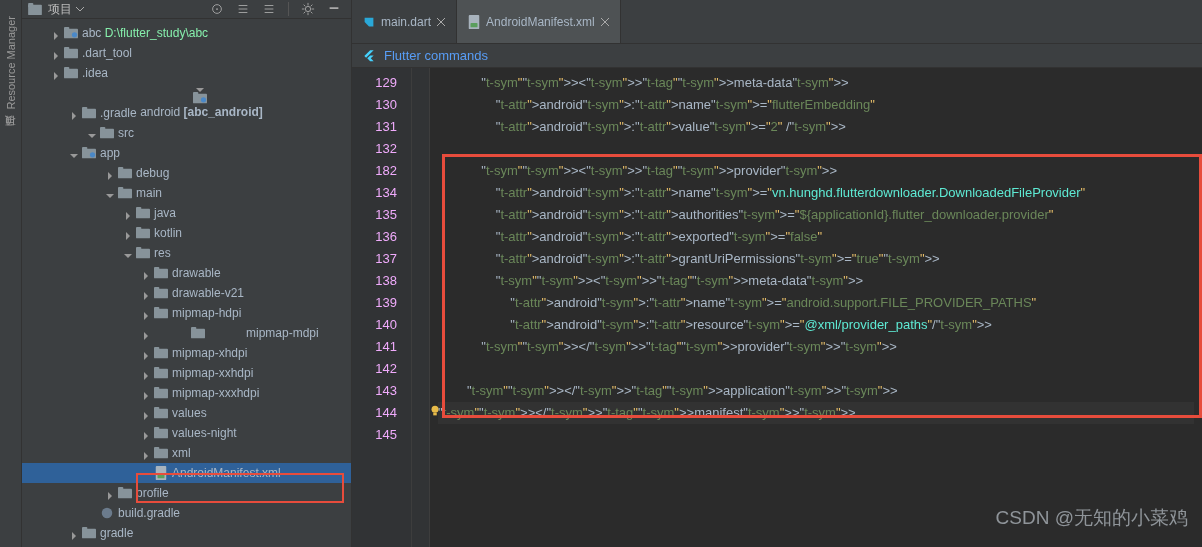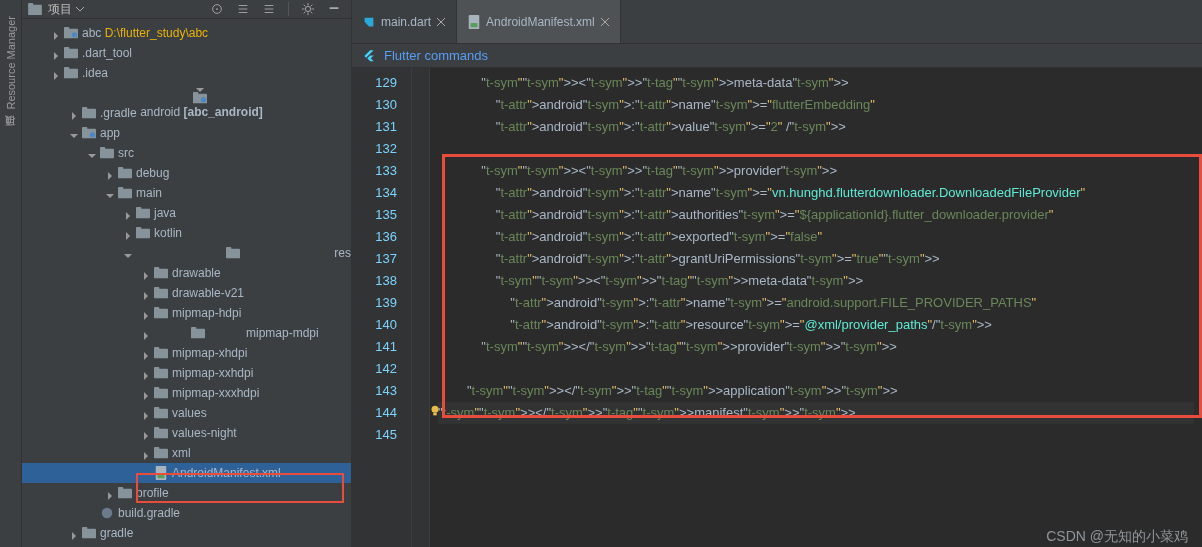--- a/index.html
+++ b/index.html
@@ -13,42 +13,42 @@
 .panel-header .spacer { flex: 1; }
 .panel-header .toolbar-ico { width: 14px; height: 14px; margin: 0 4px; color: #aaa; cursor: pointer; }
 .tree { flex: 1; overflow: auto; padding: 4px 0; }
 .tree-row { display: flex; align-items: center; height: 20px; padding-left: 0; cursor: pointer; white-space: nowrap; }
 .tree-row.selected { background: #2F6199; position: relative; }
 .highlight-red-box { position: absolute; border: 2px solid #e74c3c; pointer-events: none; }
 .arrow { width: 8px; height: 8px; margin-right: 4px; flex-shrink: 0; }
 .arrow svg { width: 8px; height: 8px; }
 .ico { width: 14px; height: 14px; margin-right: 4px; flex-shrink: 0; }
 .tree-label { color: #a9b7c6; font-size: 12px; }
-.tree-label .muted { color: #eab308; }
+.tree-label .muted { color: #86efac; }
 .tree-label .bold { font-weight: bold; }
 .editor-area { flex: 1; display: flex; flex-direction: column; background: #2b2b2b; }
 .tab-bar { height: 44px; background: #3c3f41; display: flex; align-items: stretch; border-bottom: 1px solid #323232; }
 .tab { display: flex; align-items: center; padding: 0 10px; border-right: 1px solid #323232; font-size: 12px; cursor: pointer; gap: 5px; }
 .tab.active { background: #4e5254; }
 .tab .tab-ico { width: 14px; height: 14px; }
 .tab .close { width: 10px; height: 10px; color: #aaa; }
 .flutter-bar { height: 24px; background: #3c3f41; border-bottom: 1px solid #323232; display: flex; align-items: center; padding: 0 10px; gap: 8px; font-size: 13px; color: #589df6; }
 .flutter-logo { width: 14px; height: 14px; }
 .code-area { flex: 1; display: flex; position: relative; font-family: 'JetBrains Mono','Consolas',monospace; font-size: 13px; line-height: 22px; }
-.gutter { width: 60px; text-align: right; color: #7dd3fc; padding-right: 14px; padding-top: 4px; user-select: none; background: #313335; border-right: 1px solid #3d3d3d; }
+.gutter { width: 60px; text-align: right; color: #f0abfc; padding-right: 14px; padding-top: 4px; user-select: none; background: #313335; border-right: 1px solid #3d3d3d; }
 .fold-gutter { width: 18px; background: #313335; border-right: 1px solid #3d3d3d; padding-top: 4px; }
 .code { flex: 1; padding: 4px 8px 4px 8px; position: relative; overflow: hidden; }
 .code-line { white-space: pre; min-height: 22px; }
 .t-str { color: #6a8759; }
 .t-str-red { color: #5eead4; }
 .t-sym { color: #e8bf6a; }
 .current-line-bg { background: #323232; }
 .red-box-code { position: absolute; border: 3px solid #e74c3c; pointer-events: none; }
 .bulb { position: absolute; width: 14px; height: 14px; }
-.watermark { position: absolute; right: 14px; bottom: 1px; font-size: 14px; color: #9aa0a6; opacity: 0.9; }
+.watermark { position: absolute; right: 14px; bottom: 16px; font-size: 19px; color: #9aa0a6; opacity: 0.9; }
 .tree-wrap { position: relative; }
 </style>
 </head>
 <body>
 
 <div class="left-rail">
   <div class="rail-label">Resource Manager</div>
   <div class="rail-label">项目</div>
 </div>
 
@@ -129,59 +129,59 @@
         <div class="tree-row" style="padding-left: 48px;">
           <span class="arrow"><svg viewBox="0 0 8 8">
               <path d="M2 0 L6 4 L2 8 Z" fill="#999"></path>
             </svg></span>
           <svg class="ico" viewBox="0 0 16 14">
             <rect x="0" y="2" width="16" height="11" fill="#87939a" rx="1"></rect>
             <rect x="0" y="0" width="6" height="5" fill="#87939a" rx="1"></rect>
           </svg>
           <span class="tree-label">.gradle</span>
         </div>
+        <div class="tree-row" style="padding-left: 66px;">
+          <span class="arrow"><svg viewBox="0 0 8 8">
+              <path d="M0 2 L8 2 L4 6 Z" fill="#999"></path>
+            </svg></span>
+          <svg class="ico" viewBox="0 0 16 14">
+            <rect x="0" y="2" width="16" height="11" fill="#87939a" rx="1"></rect>
+            <rect x="0" y="0" width="6" height="5" fill="#87939a" rx="1"></rect>
+          </svg>
+          <span class="tree-label">src</span>
+        </div>
         <div class="tree-row" style="padding-left: 48px;">
           <span class="arrow"><svg viewBox="0 0 8 8">
               <path d="M0 2 L8 2 L4 6 Z" fill="#999"></path>
             </svg></span>
           <svg class="ico" viewBox="0 0 16 14">
             <rect x="0" y="2" width="16" height="11" fill="#87939a" rx="1"></rect>
             <rect x="0" y="0" width="6" height="5" fill="#87939a" rx="1"></rect>
             <circle cx="12" cy="9" r="3" fill="#4a88c7"></circle>
           </svg>
           <span class="tree-label">app</span>
         </div>
-        <div class="tree-row" style="padding-left: 66px;">
+        <div class="tree-row" style="padding-left: 84px;">
+          <span class="arrow"><svg viewBox="0 0 8 8">
+              <path d="M2 0 L6 4 L2 8 Z" fill="#999"></path>
+            </svg></span>
+          <svg class="ico" viewBox="0 0 16 14">
+            <rect x="0" y="2" width="16" height="11" fill="#87939a" rx="1"></rect>
+            <rect x="0" y="0" width="6" height="5" fill="#87939a" rx="1"></rect>
+          </svg>
+          <span class="tree-label">debug</span>
+        </div>
+        <div class="tree-row" style="padding-left: 84px;">
           <span class="arrow"><svg viewBox="0 0 8 8">
               <path d="M0 2 L8 2 L4 6 Z" fill="#999"></path>
             </svg></span>
           <svg class="ico" viewBox="0 0 16 14">
             <rect x="0" y="2" width="16" height="11" fill="#87939a" rx="1"></rect>
             <rect x="0" y="0" width="6" height="5" fill="#87939a" rx="1"></rect>
           </svg>
-          <span class="tree-label">src</span>
-        </div>
-        <div class="tree-row" style="padding-left: 84px;">
-          <span class="arrow"><svg viewBox="0 0 8 8">
-              <path d="M2 0 L6 4 L2 8 Z" fill="#999"></path>
-            </svg></span>
-          <svg class="ico" viewBox="0 0 16 14">
-            <rect x="0" y="2" width="16" height="11" fill="#87939a" rx="1"></rect>
-            <rect x="0" y="0" width="6" height="5" fill="#87939a" rx="1"></rect>
-          </svg>
-          <span class="tree-label">debug</span>
-        </div>
-        <div class="tree-row" style="padding-left: 84px;">
-          <span class="arrow"><svg viewBox="0 0 8 8">
-              <path d="M0 2 L8 2 L4 6 Z" fill="#999"></path>
-            </svg></span>
-          <svg class="ico" viewBox="0 0 16 14">
-            <rect x="0" y="2" width="16" height="11" fill="#87939a" rx="1"></rect>
-            <rect x="0" y="0" width="6" height="5" fill="#87939a" rx="1"></rect>
-          </svg>
           <span class="tree-label">main</span>
         </div>
         <div class="tree-row" style="padding-left: 102px;">
           <span class="arrow"><svg viewBox="0 0 8 8">
               <path d="M2 0 L6 4 L2 8 Z" fill="#999"></path>
             </svg></span>
           <svg class="ico" viewBox="0 0 16 14">
             <rect x="0" y="2" width="16" height="11" fill="#87939a" rx="1"></rect>
             <rect x="0" y="0" width="6" height="5" fill="#87939a" rx="1"></rect>
           </svg>
@@ -190,21 +190,21 @@
         <div class="tree-row" style="padding-left: 102px;">
           <span class="arrow"><svg viewBox="0 0 8 8">
               <path d="M2 0 L6 4 L2 8 Z" fill="#999"></path>
             </svg></span>
           <svg class="ico" viewBox="0 0 16 14">
             <rect x="0" y="2" width="16" height="11" fill="#87939a" rx="1"></rect>
             <rect x="0" y="0" width="6" height="5" fill="#87939a" rx="1"></rect>
           </svg>
           <span class="tree-label">kotlin</span>
         </div>
-        <div class="tree-row" style="padding-left: 102px; justify-content: space-between;">
+        <div class="tree-row" style="padding-left: 102px;">
           <span class="arrow"><svg viewBox="0 0 8 8">
               <path d="M0 2 L8 2 L4 6 Z" fill="#999"></path>
             </svg></span>
           <svg class="ico" viewBox="0 0 16 14">
             <rect x="0" y="2" width="16" height="11" fill="#87939a" rx="1"></rect>
             <rect x="0" y="0" width="6" height="5" fill="#87939a" rx="1"></rect>
           </svg>
           <span class="tree-label">res</span>
         </div>
         <div class="tree-row" style="padding-left: 120px;">
@@ -374,21 +374,21 @@
         <path d="M14 2L4 12l3 3L20 2h-6zM14 11l-5 5 5 5h6l-5-5 5-5h-6z" fill="#45d1fd"></path>
       </svg>
     <span>Flutter commands</span>
   </div>
   <div class="code-area">
     <div class="gutter" id="gutter">
         <div>129</div>
         <div>130</div>
         <div>131</div>
         <div>132</div>
-        <div>133</div>
+        <div>182</div>
         <div>134</div>
         <div>135</div>
         <div>136</div>
         <div>137</div>
         <div>138</div>
         <div>139</div>
         <div>140</div>
         <div>141</div>
         <div>142</div>
         <div>143</div>

